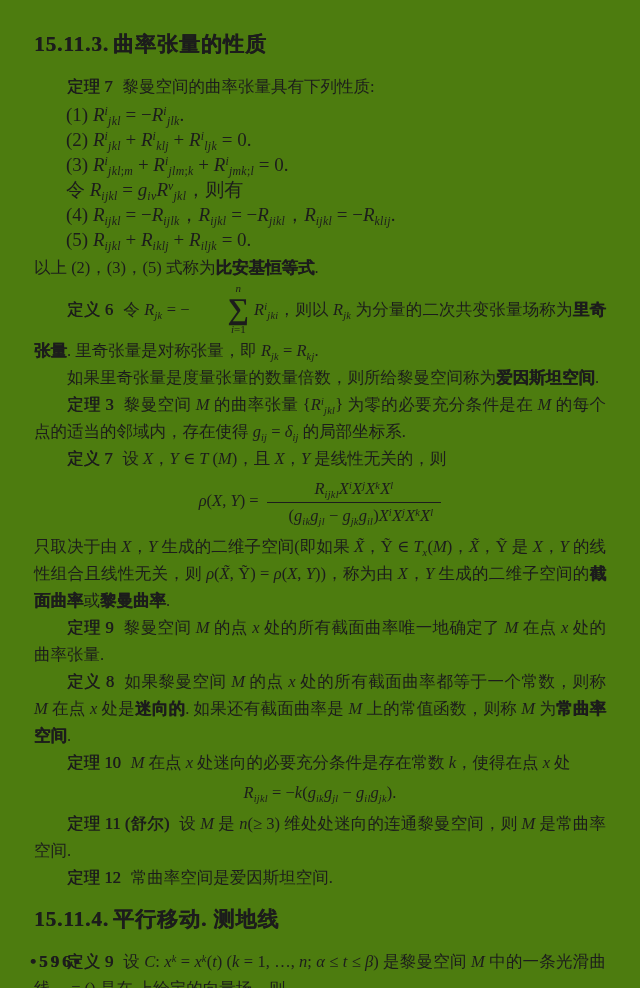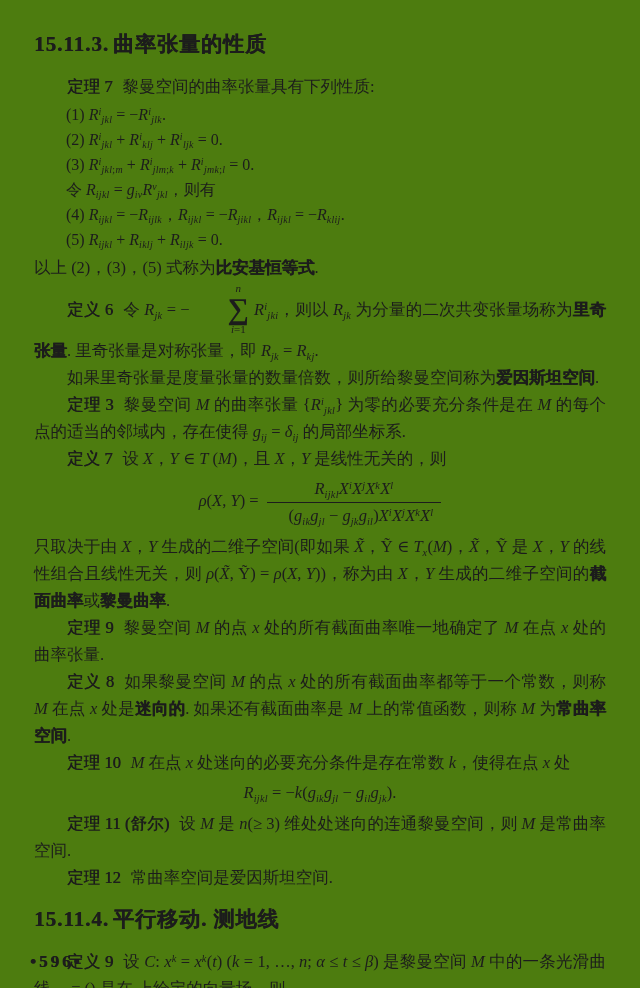--- a/index.html
+++ b/index.html
@@ -16,21 +16,21 @@
   h1.sec .secnum { margin-right:4px; }
   .para { font-size:16.5px; line-height:27px; text-align:justify; }
   .ind { text-indent:2em; }
   .lbl { font-weight:normal; text-shadow:0.6px 0 currentColor; margin-right:10px; }
   b { font-weight:bold; text-shadow:0.6px 0 currentColor; }
   i { font-style:italic; }
   sup, sub { font-size:0.62em; line-height:0; letter-spacing:0.3px; }
   sup { vertical-align:0.5em; }
   sub { vertical-align:-0.35em; }
   .mlist { margin:2px 0 2px 2em; }
-  .mline { font-size:16px; line-height:25px; white-space:nowrap; }
+  .mline { font-size:19px; line-height:25px; white-space:nowrap; }
   .note { font-size:16.5px; line-height:27px; }
   .displayline { text-align:center; font-size:16.5px; margin:7px 0 7px 0; }
   .frac { display:inline-block; vertical-align:middle; text-align:center; margin-left:8px; }
   .fnum { display:block; padding:0 8px 3px 8px; border-bottom:1.6px solid #1c1c1c; }
   .fden { display:block; padding:3px 8px 0 8px;margin-left:14px; }
   .bigsum { display:inline-flex; flex-direction:column; align-items:center;
             vertical-align:middle; line-height:1; margin:0 5px; position:relative; top:-2px; }
   .sumtop, .sumbot { font-size:11px; line-height:11px; }
   .sumsym { font-size:30px; line-height:30px; font-weight:bold; }
   .def6wrap { margin-top:4px; }

